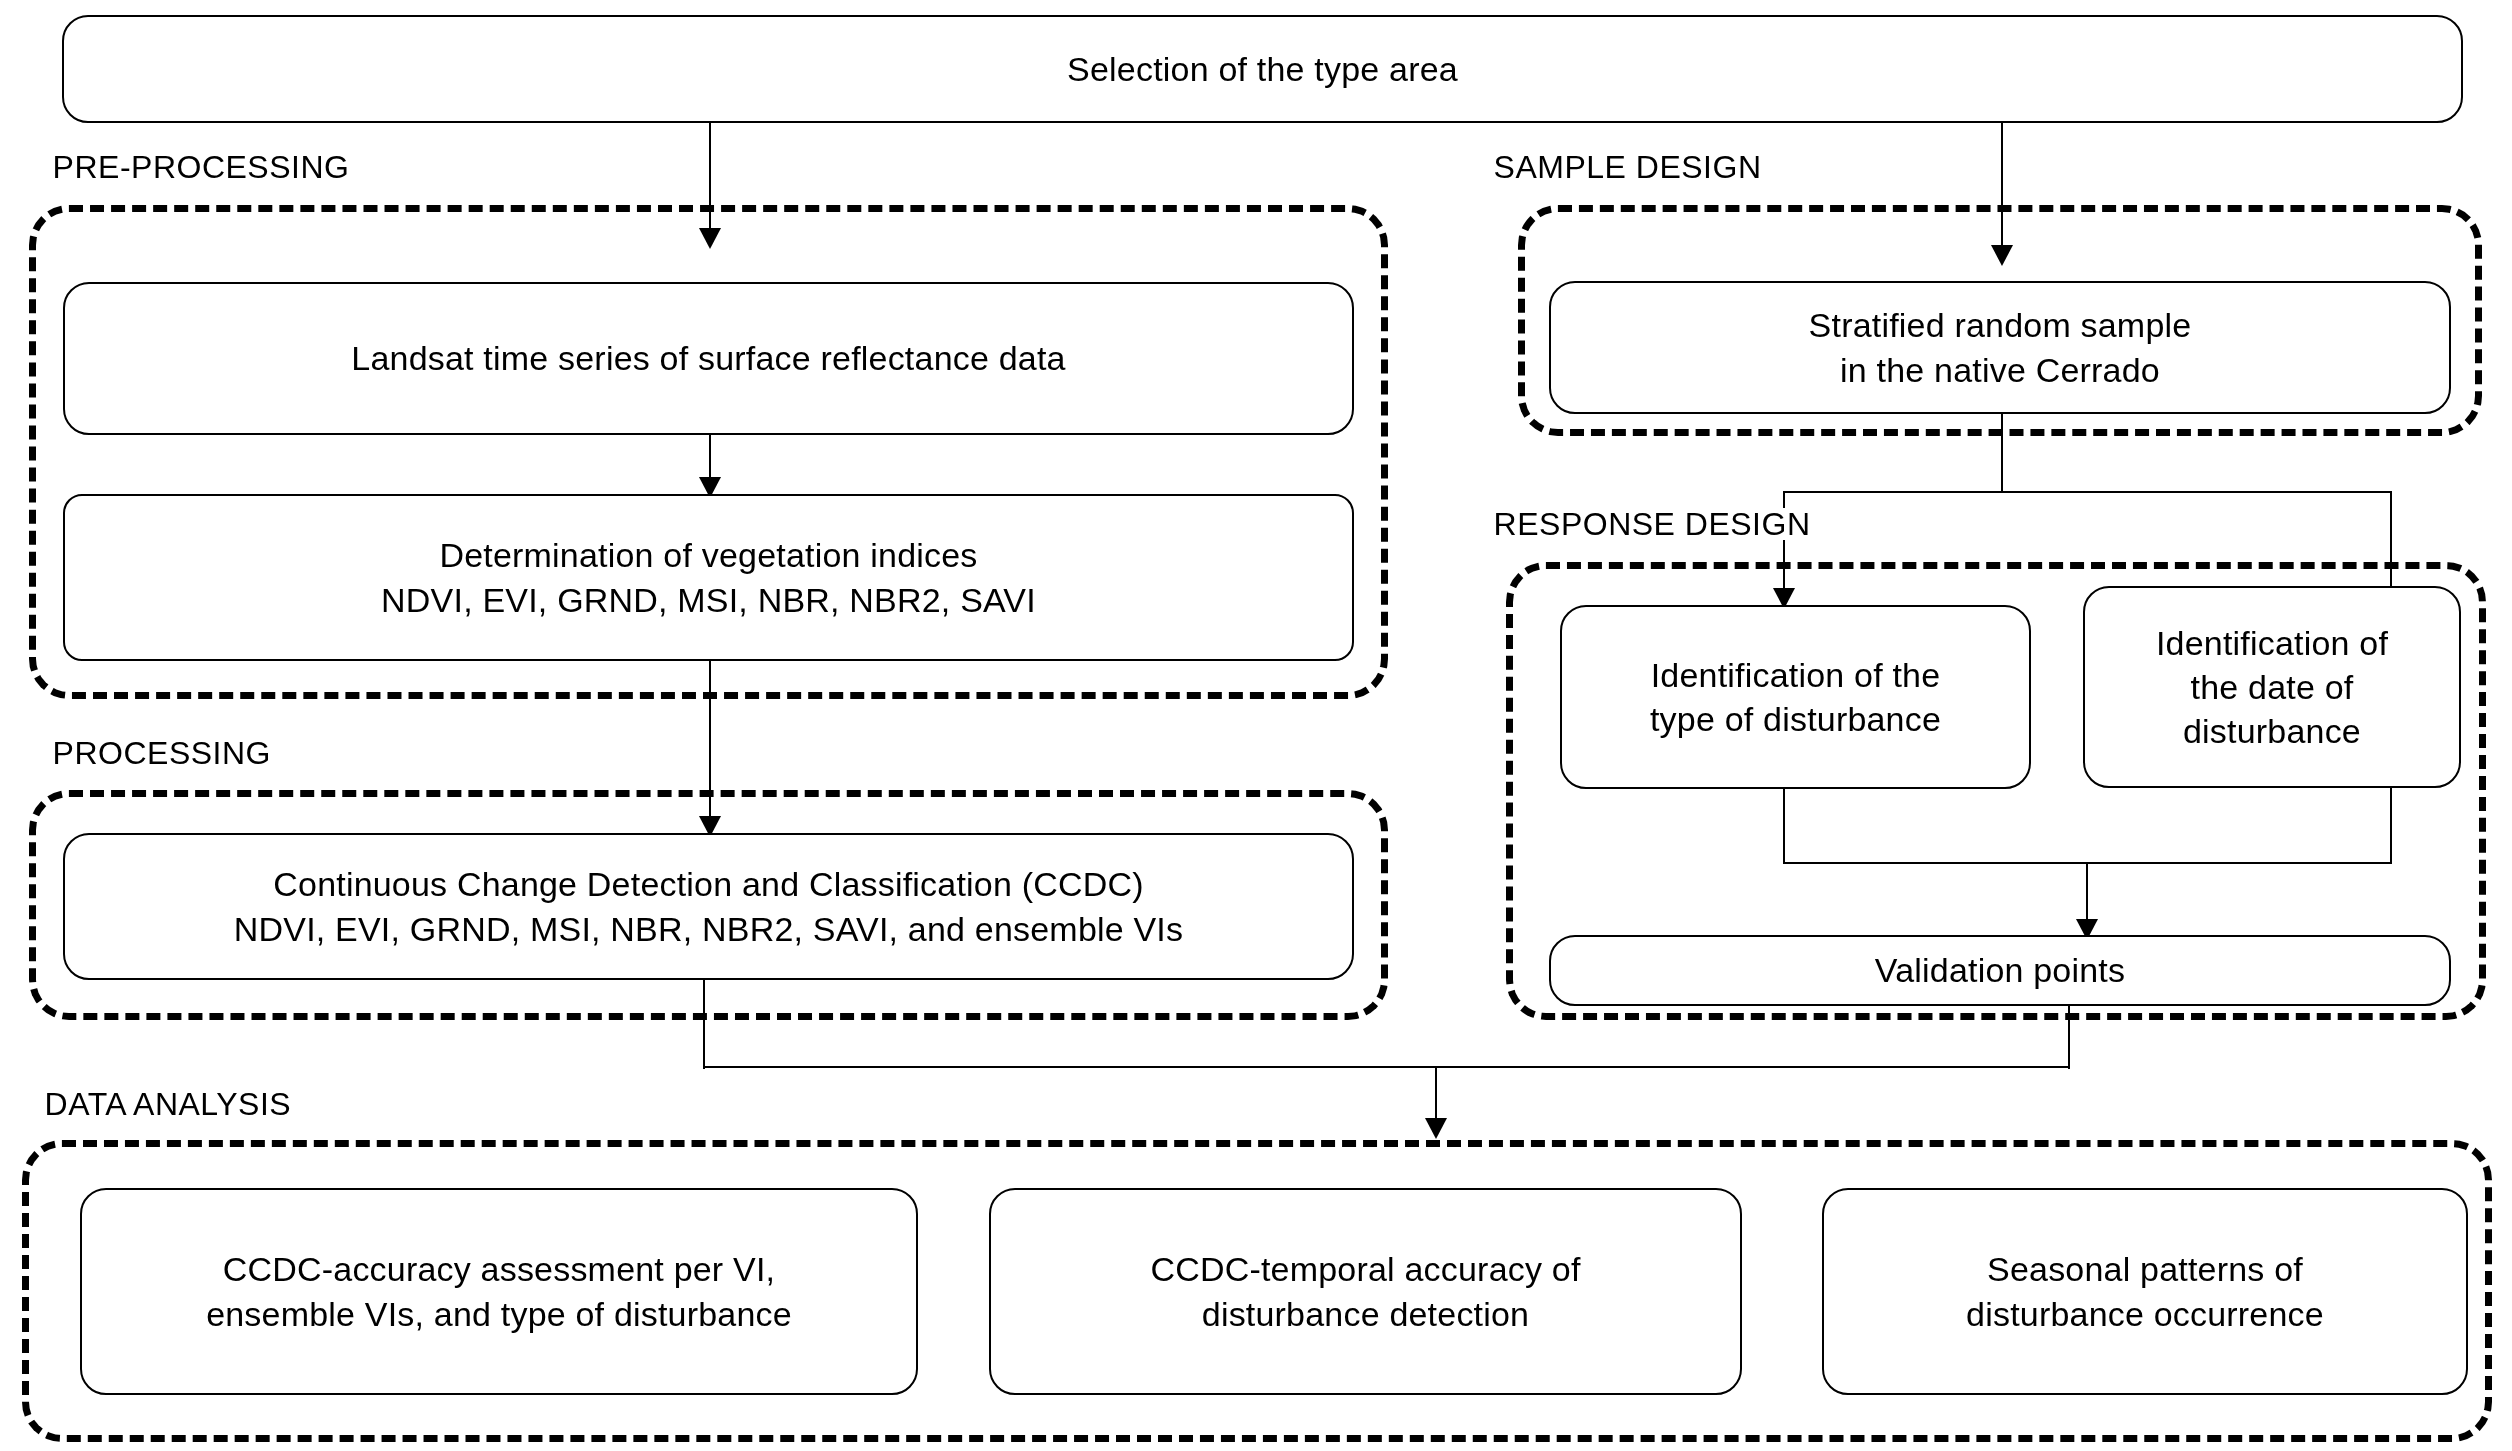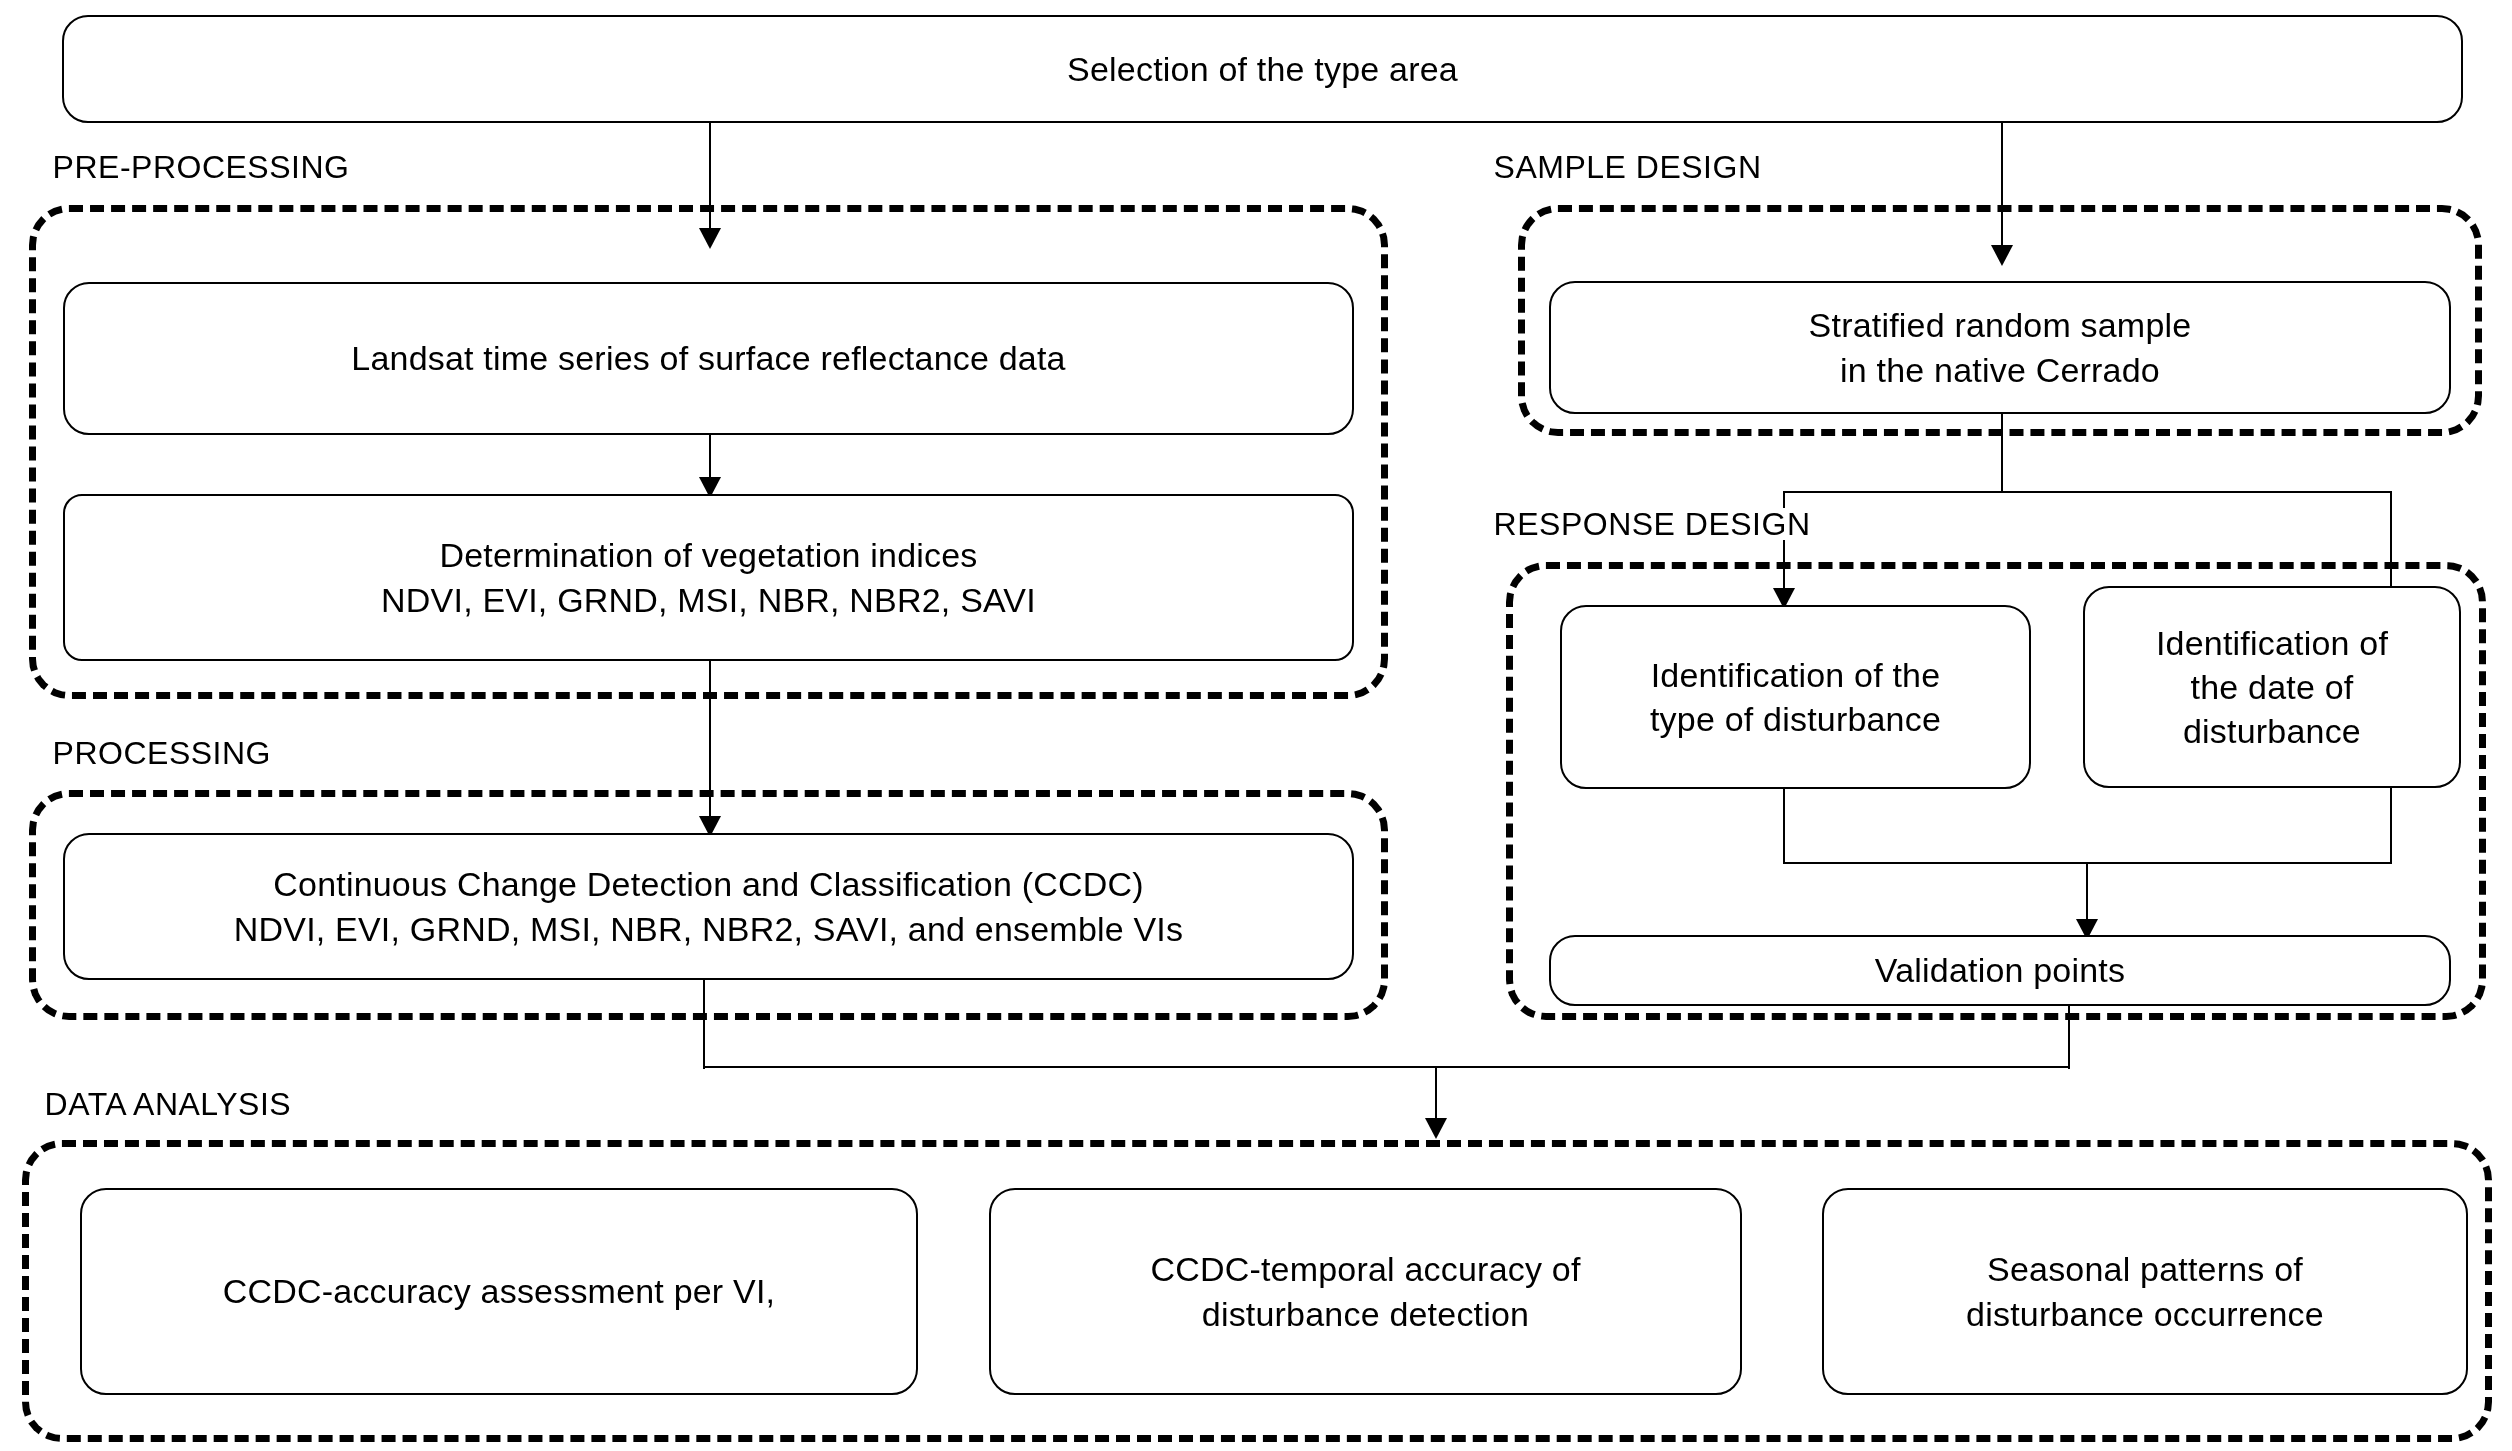--- a/index.html
+++ b/index.html
@@ -153,20 +153,21 @@
       <span class="ln">the date of</span>
       <span class="ln">disturbance</span>
     </div>
 
     <div class="node" style="left:1549px;top:935px;width:902px;height:71px;">
       <span class="ln">Validation points</span>
     </div>
 
     <div class="node" style="left:80px;top:1188px;width:838px;height:207px;">
       <span class="ln">CCDC-accuracy assessment per VI,</span>
+      <span class="ln">ensemble VIs, and type of disturbance</span>
     </div>
 
     <div class="node" style="left:989px;top:1188px;width:753px;height:207px;">
       <span class="ln">CCDC-temporal accuracy of</span>
       <span class="ln">disturbance detection</span>
     </div>
 
     <div class="node" style="left:1822px;top:1188px;width:646px;height:207px;">
       <span class="ln">Seasonal patterns of</span>
       <span class="ln">disturbance occurrence</span>

